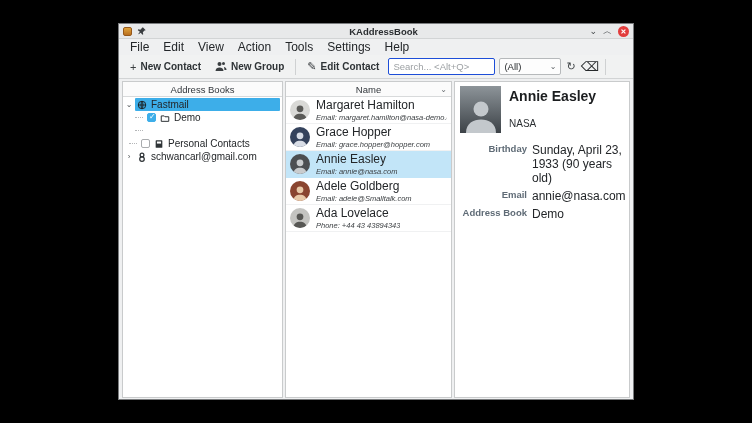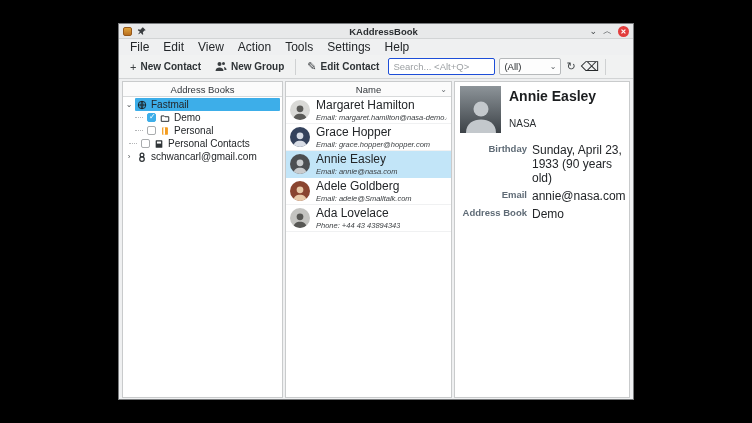--- a/index.html
+++ b/index.html
@@ -188,28 +188,20 @@
               <svg class="res-icon" viewBox="0 0 24 24">
                 <path fill="none" stroke="#2e3336" stroke-width="2.4" d="M3 7h7l2 2h9v11H3z"></path>
               </svg>
               <span class="tree-label">Demo</span>
             </div>
           </div>
 
           <div class="tree-row">
             <span class="indent"></span>
               <span class="dash"></span>
-            <div class="tree-body">
-              <span class="cbox"></span>
-              <svg class="res-icon" viewBox="0 0 24 24">
-                <rect x="5" y="3" width="14" height="18" rx="2" fill="#f39c1f"></rect>
-                <rect x="8" y="3" width="4" height="18" fill="#fff"></rect>
-              </svg>
-              <span class="tree-label">Personal</span>
-            </div>
           </div>
 
           <div class="tree-row">
             <span class="dash" style="margin-left:6px"></span>
             <div class="tree-body">
               <span class="cbox"></span>
               <svg class="res-icon" viewBox="0 0 24 24">
                 <rect x="4" y="3" width="16" height="18" rx="1.5" fill="#2e3336"></rect>
                 <rect x="7" y="6" width="10" height="5" fill="#fff"></rect>
               </svg>

